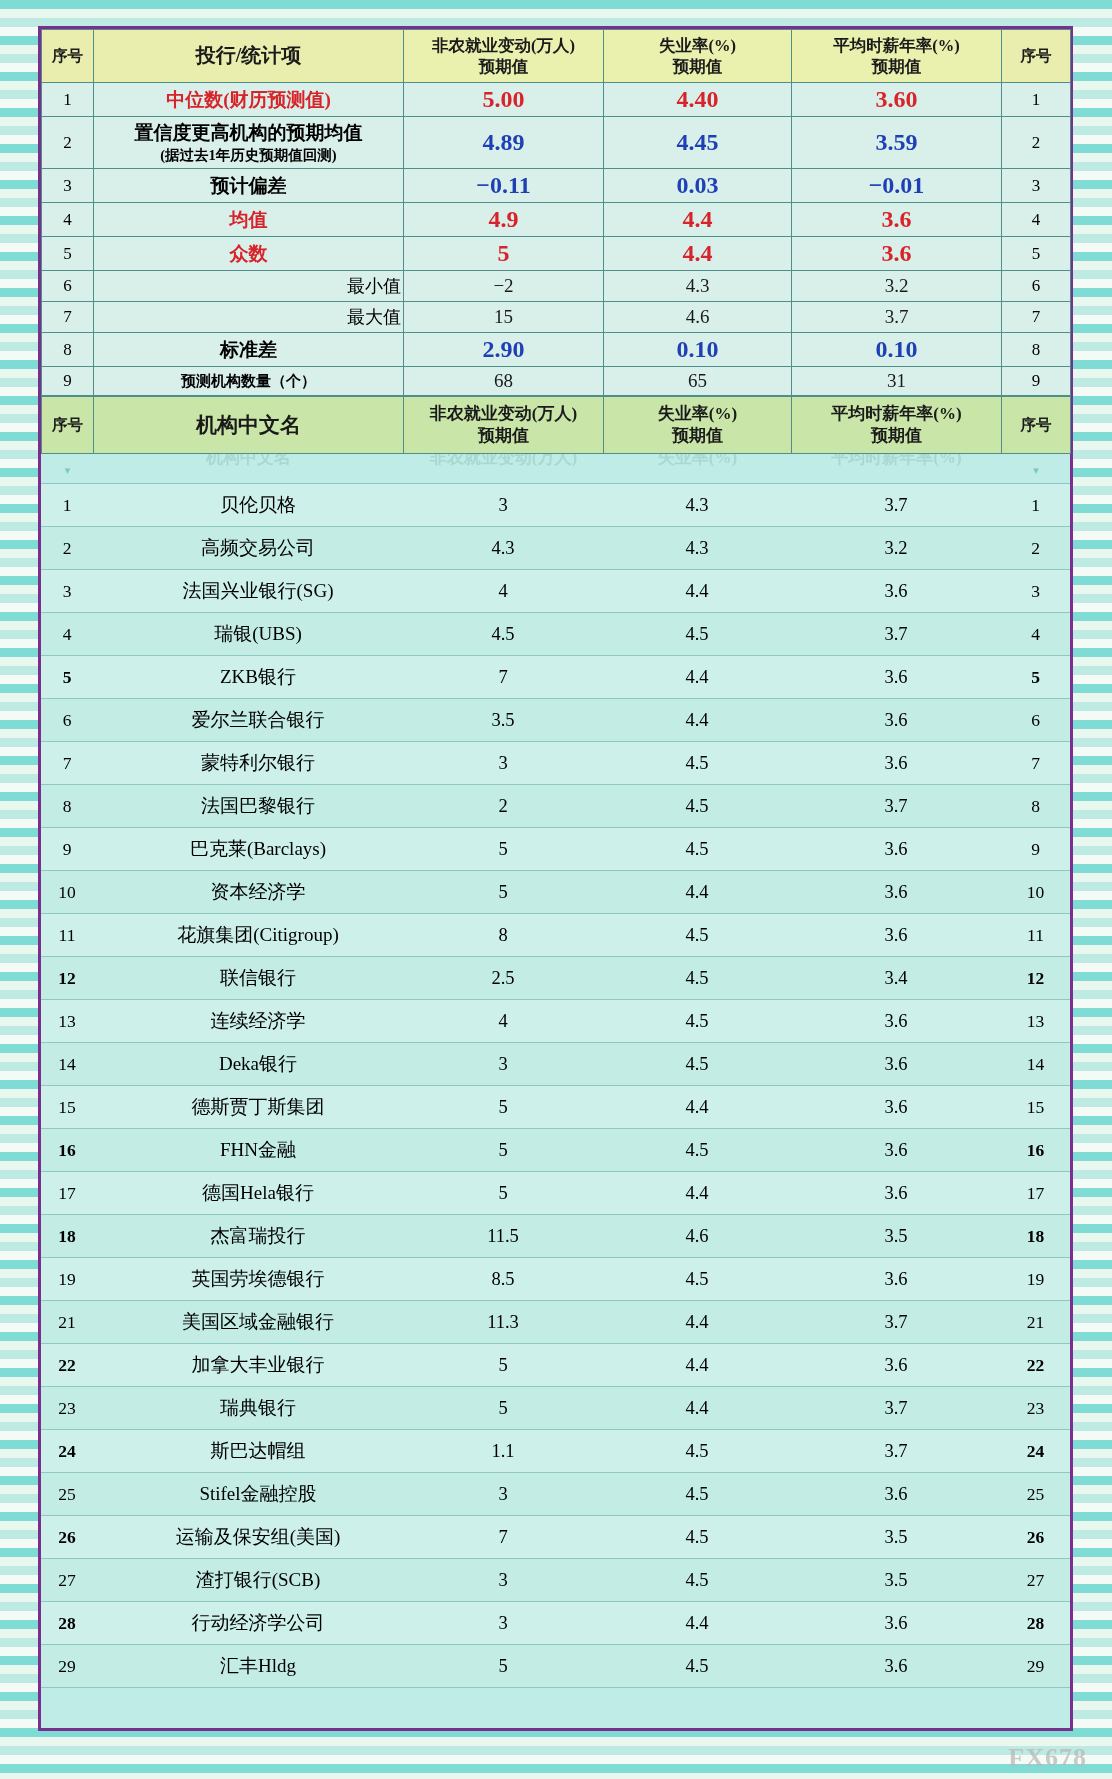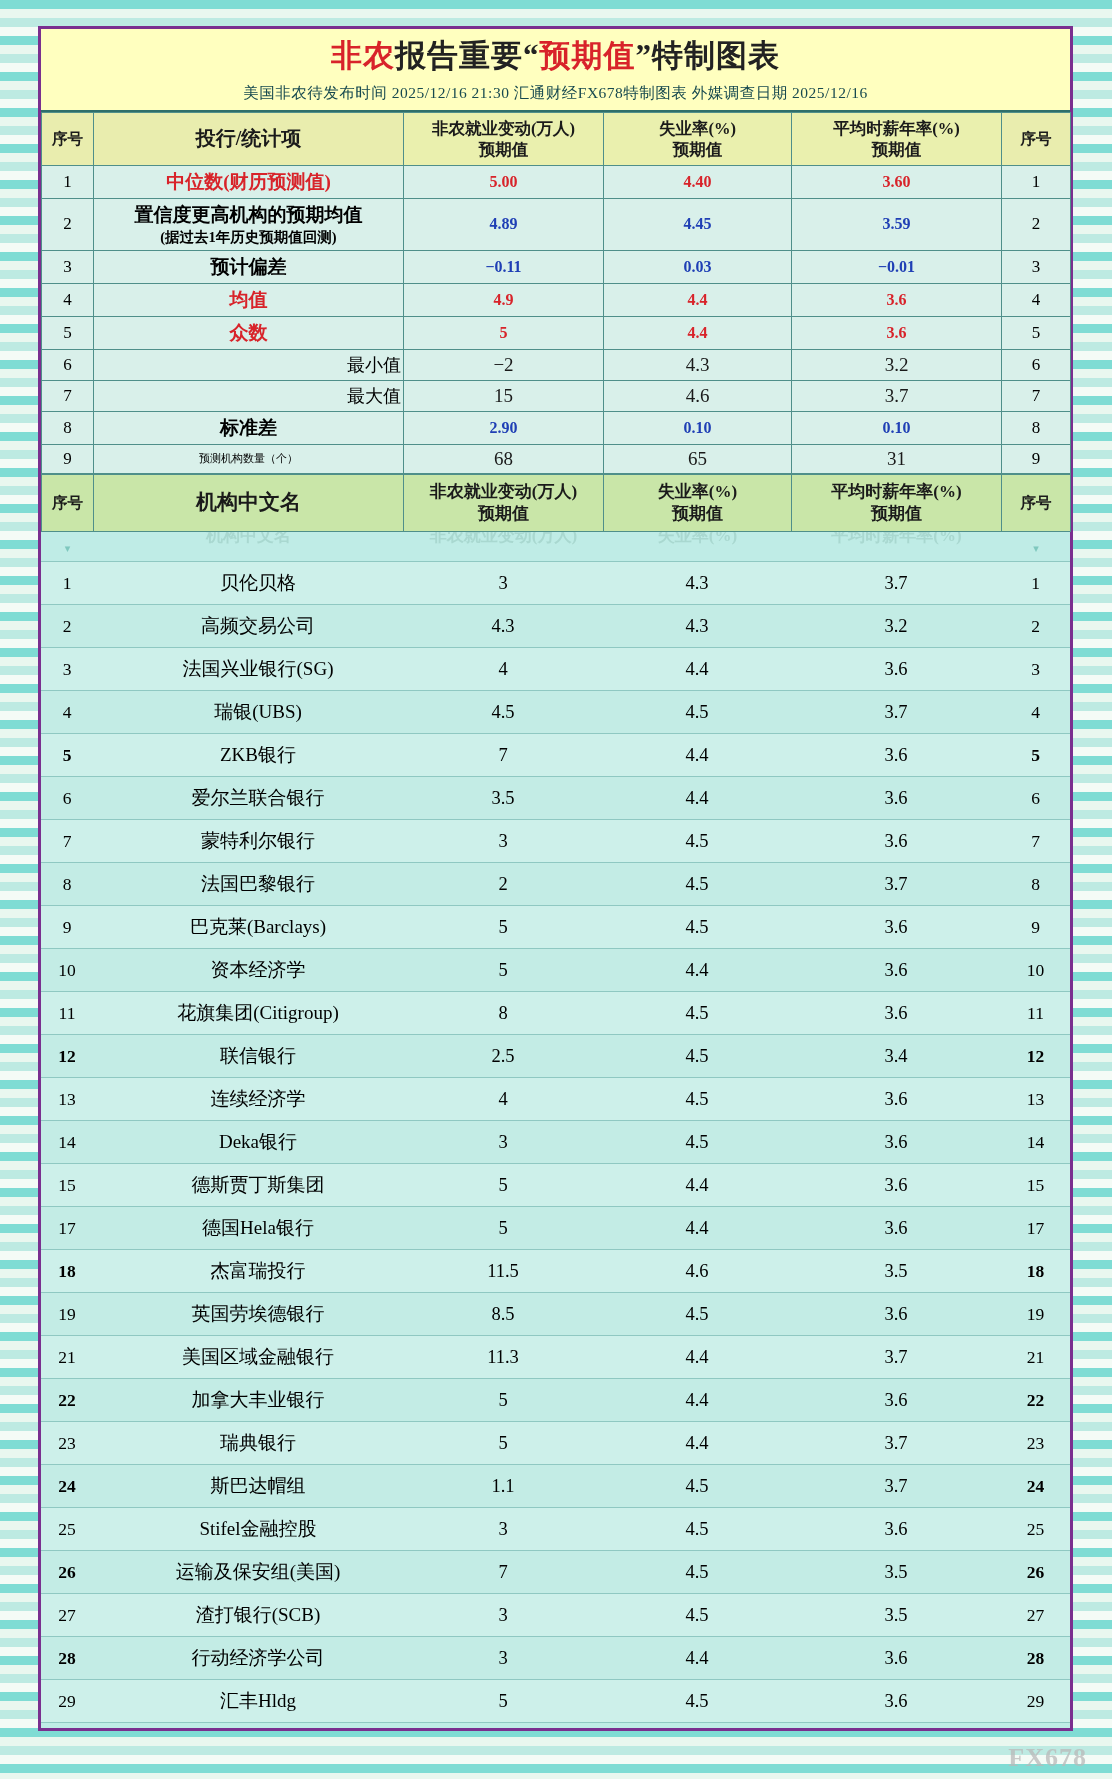--- a/index.html
+++ b/index.html
@@ -96,39 +96,39 @@
   }
   .stats td.label.red { color: #d8232a; }
   .stats td.label small {
     display: block;
     font-weight: bold;
     font-size: 14.5px;
     line-height: 1.3;
   }
   .stats td.val {
     background: #d9f0ea;
-    font-size: 16px;
+    font-size: 24px;
     font-weight: bold;
   }
   .stats td.val.red { color: #d8232a; }
   .stats td.val.blue { color: #1f3fb5; }
   .stats td.plain {
     background: #d9f0ea;
     font-size: 19px;
     font-weight: normal;
     color: #1a1a1a;
   }
   .stats td.label.plain-lbl {
     font-weight: normal;
     font-size: 18px;
     text-align: right;
   }
   .stats td.label.small-lbl {
-    font-weight: normal;
-    font-size: 11px;
+    font-weight: bold;
+    font-size: 15px;
   }
   
   .inst-head th {
     background: #c9e6a8;
     font-weight: bold;
     font-size: 17px;
     line-height: 1.3;
     padding: 6px 2px;
   }
   .inst-head th.name { font-size: 21px; }
@@ -179,26 +179,20 @@
     z-index: 3;
   }
 </style>
 </head>
 <body>
 
 <div class="bg-stripes"></div>
 
 <div class="page">
 
-  <div class="title-block">
-    <div class="main-title">
-      <span class="red">非农</span><span class="dark">报告重要“</span><span class="red">预期值</span><span class="dark">”特制图表</span>
-    </div>
-    <div class="sub-line">美国非农待发布时间 2025/12/16 21:30    汇通财经FX678特制图表   外媒调查日期 2025/12/16</div>
-  </div>
 
   <table class="stats">
     <colgroup>
       <col class="c-seq">
         <col class="c-name">
         <col class="c-v1">
         <col class="c-v2">
         <col class="c-v3">
         <col class="c-seq2">
     </colgroup>
@@ -467,20 +461,28 @@
           <td class="seq">14</td>
         </tr>
         <tr>
           <td class="seq">15</td>
           <td class="nm">德斯贾丁斯集团</td>
           <td class="v">5</td>
           <td class="v">4.4</td>
           <td class="v">3.6</td>
           <td class="seq">15</td>
         </tr>
+        <tr class="bold-seq">
+          <td class="seq">16</td>
+          <td class="nm">FHN金融</td>
+          <td class="v">5</td>
+          <td class="v">4.5</td>
+          <td class="v">3.6</td>
+          <td class="seq">16</td>
+        </tr>
         <tr>
           <td class="seq">17</td>
           <td class="nm">德国Hela银行</td>
           <td class="v">5</td>
           <td class="v">4.4</td>
           <td class="v">3.6</td>
           <td class="seq">17</td>
         </tr>
         <tr class="bold-seq">
           <td class="seq">18</td>

